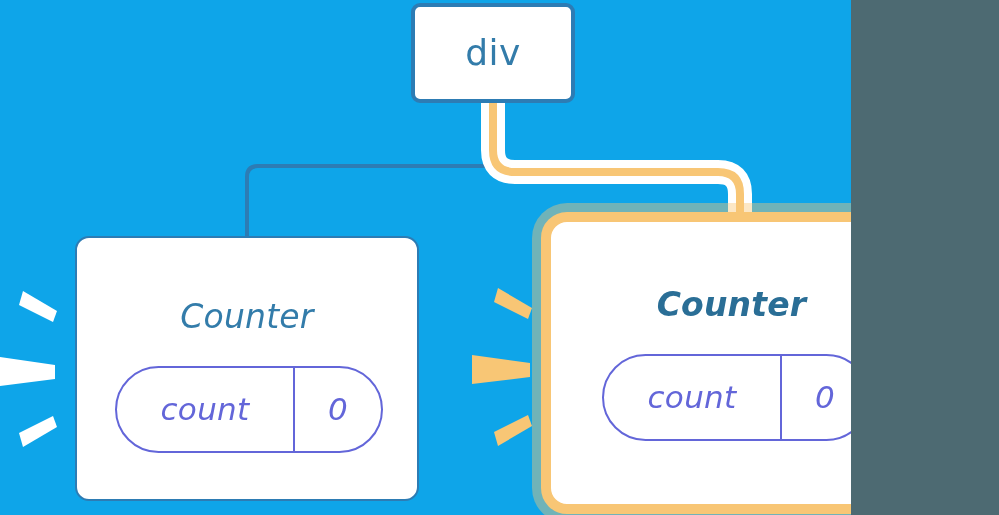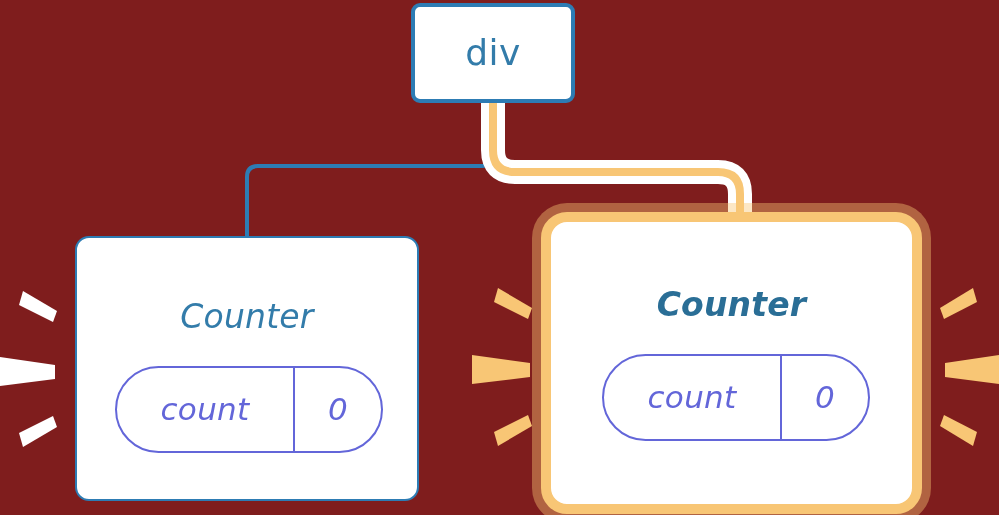--- a/index.html
+++ b/index.html
@@ -2,23 +2,23 @@
 <html><head>
 <meta charset="utf-8">
 <style>
   html, body {
     margin: 0;
     padding: 0;
     background: #4d6a72;
   }
   #stage {
     position: relative;
-    width: 999px;
+    width: 851px;
     height: 515px;
-    background: #7f1d1d;
+    background: #0ea5e9;
     overflow: hidden;
     font-family: "DejaVu Sans", "Liberation Sans", sans-serif;
   }
   #wires {
     position: absolute;
     left: 0;
     top: 0;
     width: 999px;
     height: 515px;
     pointer-events: none;

